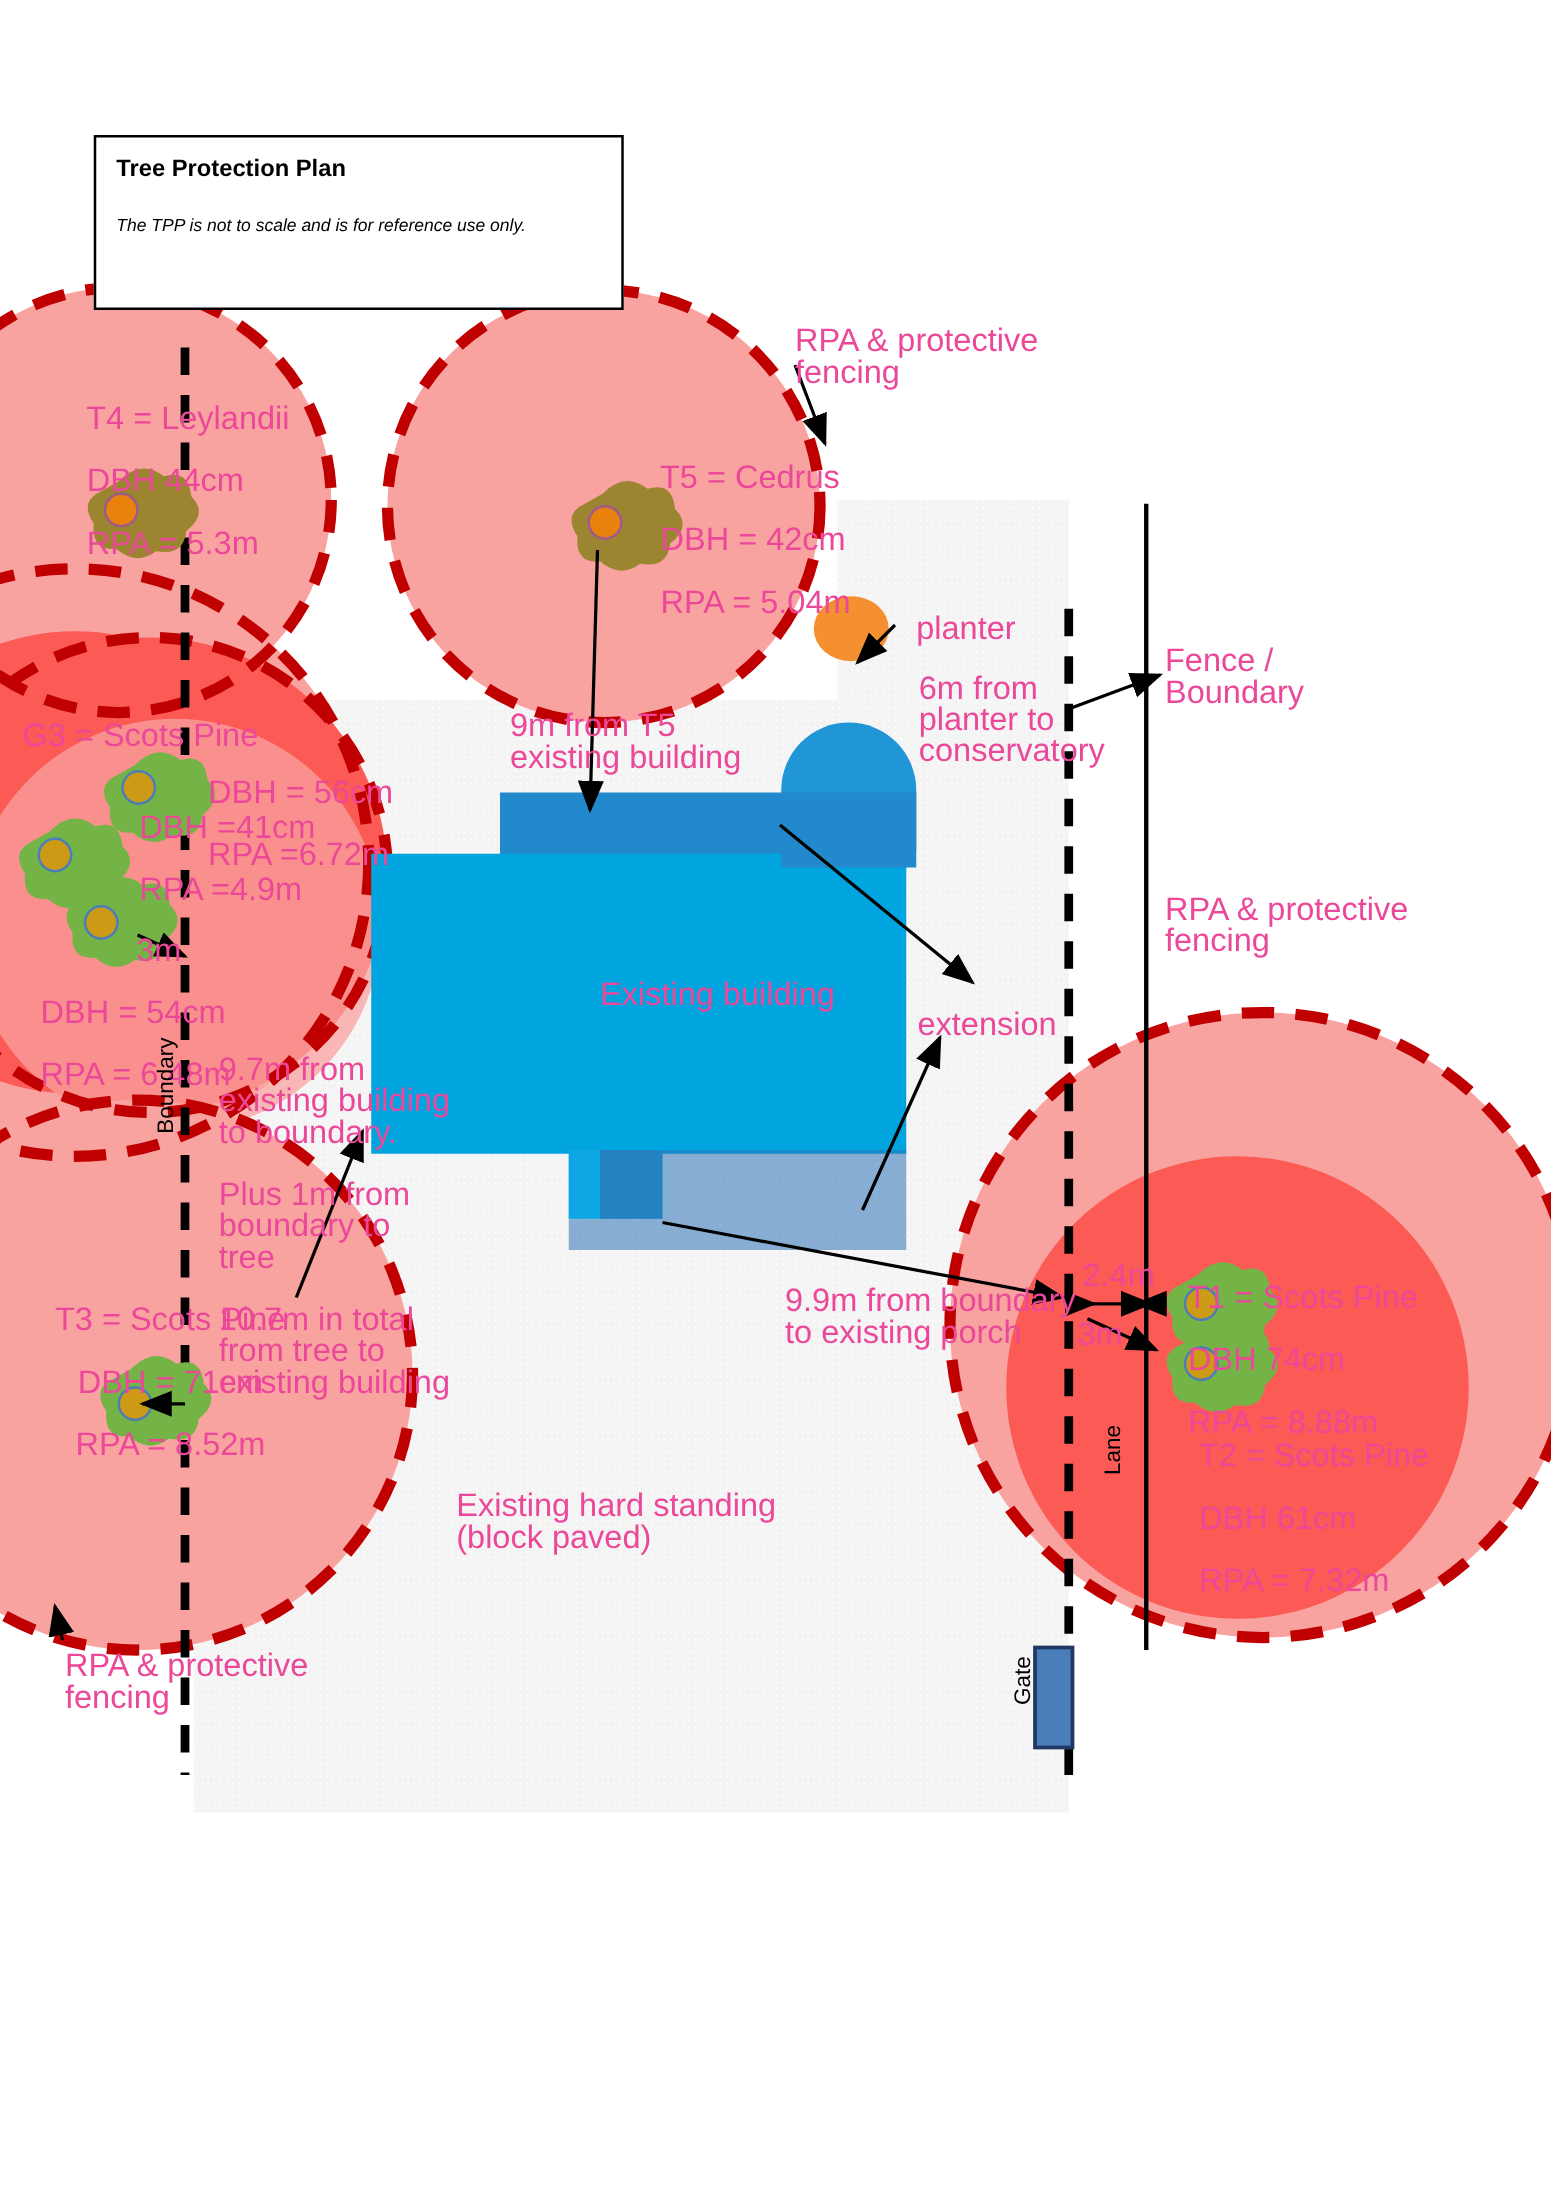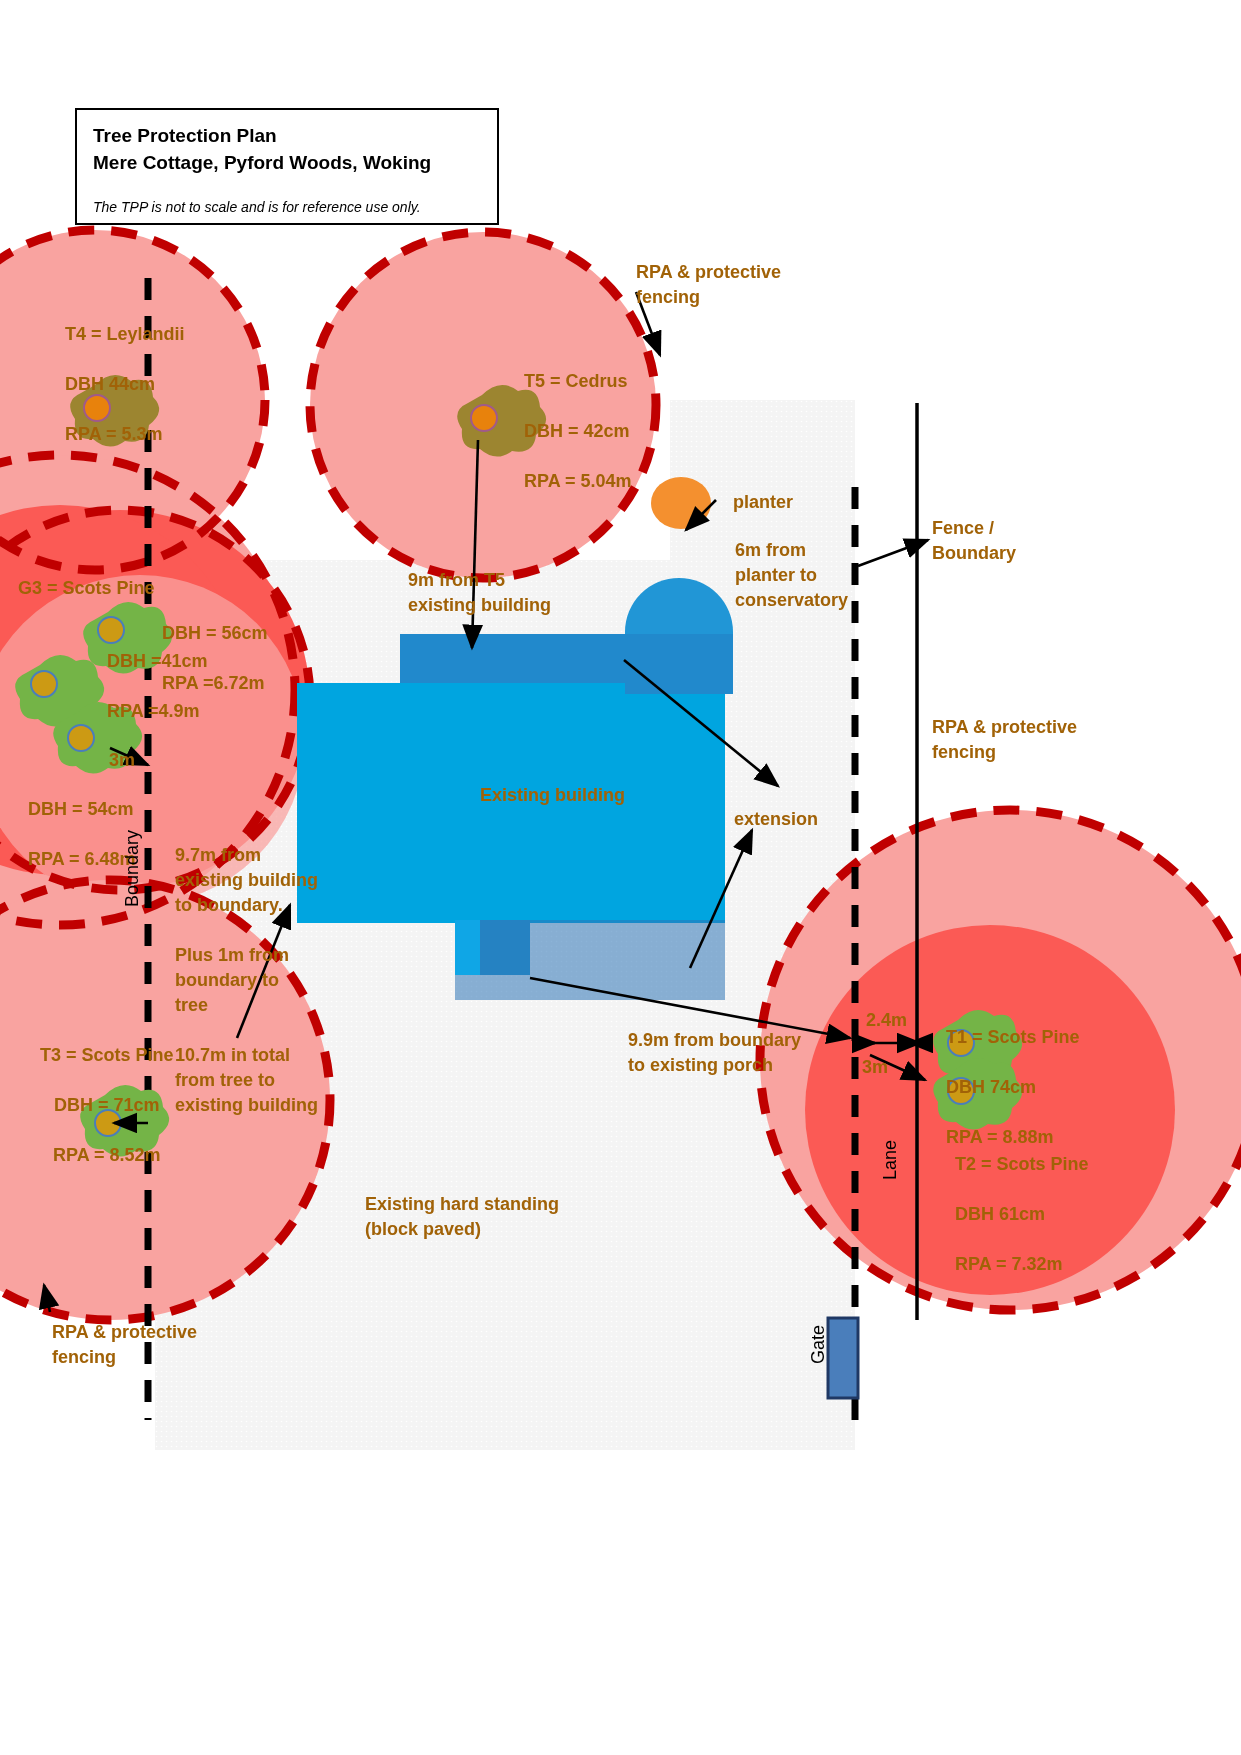--- a/index.html
+++ b/index.html
@@ -1,19 +1,19 @@
 <!DOCTYPE html>
 <html><head>
 <meta charset="utf-8">
 <style>
   html,body{margin:0;padding:0;background:#ffffff;}
   body{width:1241px;height:1755px;font-family:"Liberation Sans",sans-serif;position:relative;overflow:hidden;}
   #plan{position:absolute;left:0;top:0;width:1241px;height:1755px;}
-  .lbl{position:absolute;color:#a16207;font-size:18px;line-height:25px;white-space:pre;font-weight:bold;}
-  .titlebox{position:absolute;left:75px;top:108px;width:424px;height:117px;border:2px solid #000;background:#fff;box-sizing:border-box;padding:12px 16px;}
+  .lbl{position:absolute;color:#ec4899;font-size:26px;line-height:25px;white-space:pre;}
+  .titlebox{position:absolute;left:75px;top:108px;width:424px;height:140px;border:2px solid #000;background:#fff;box-sizing:border-box;padding:12px 16px;}
   .titlebox .t1{font-size:19px;font-weight:bold;line-height:27px;color:#000;}
   .titlebox .t2{font-size:14px;font-style:italic;line-height:26px;margin-top:18px;color:#000;}
   .vert{position:absolute;color:#000;font-size:18px;writing-mode:vertical-rl;transform:rotate(180deg);white-space:pre;}
 </style>
 </head>
 <body>
 
 <svg id="plan" viewBox="0 0 1241 1755" xmlns="http://www.w3.org/2000/svg">
   <defs>
     <pattern id="dots" width="5" height="5" patternUnits="userSpaceOnUse">
@@ -142,21 +142,20 @@
     <path d="M930,1043 L910,1043"></path>
     <path d="M866,1043 L920,1043"></path>
     <path d="M870,1055 L925,1080"></path>
     <path d="M148,1123 L114,1123"></path>
   </g>
   <line x1="855" y1="1043" x2="875" y2="1043" stroke="#000" stroke-width="2.6" marker-end="url(#arw2)"></line>
 </svg>
 
 <div class="titlebox">
   <div class="t1">Tree Protection Plan</div>
-  <div class="t1">Mere Cottage, Pyford Woods, Woking</div>
   <div class="t2">The TPP is not to scale and is for reference use only.</div>
 </div>
 
 <div class="lbl" style="left:55px;top:297px;">
   <span>T4 = Leylandii</span><br>
   <span>DBH 44cm</span><br>
   <span>RPA = 5.3m</span>
 </div>
 
 <div class="lbl" style="left:514px;top:344px;">

